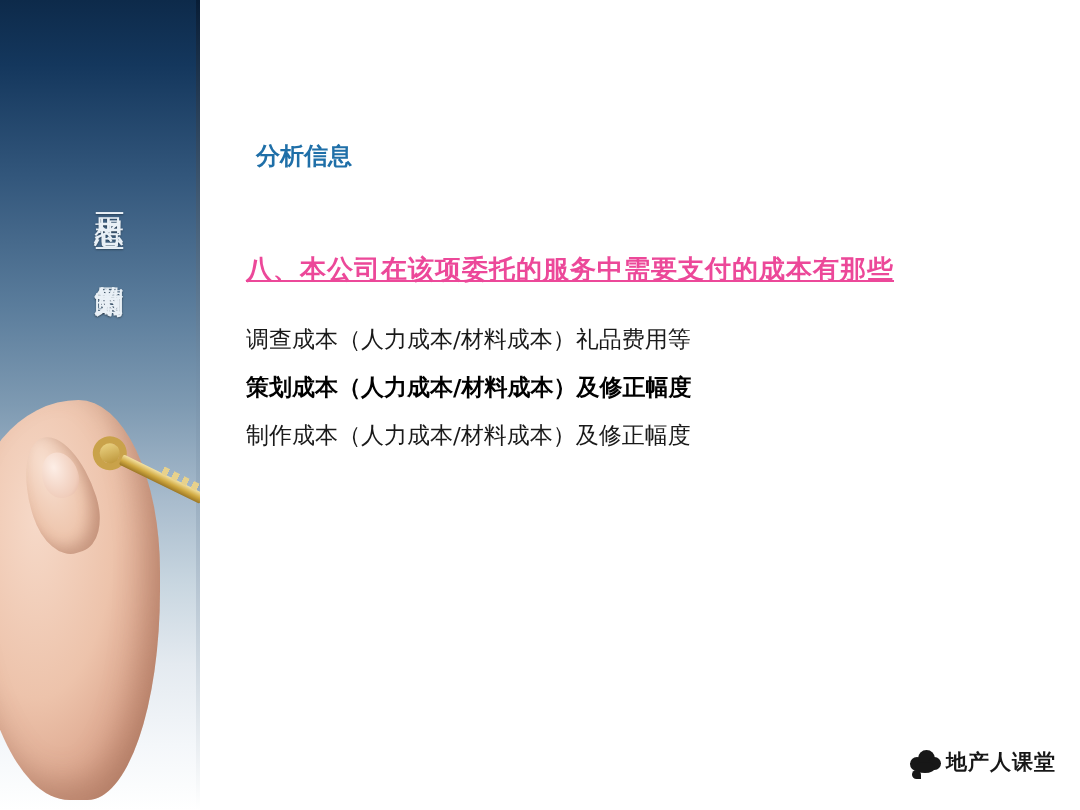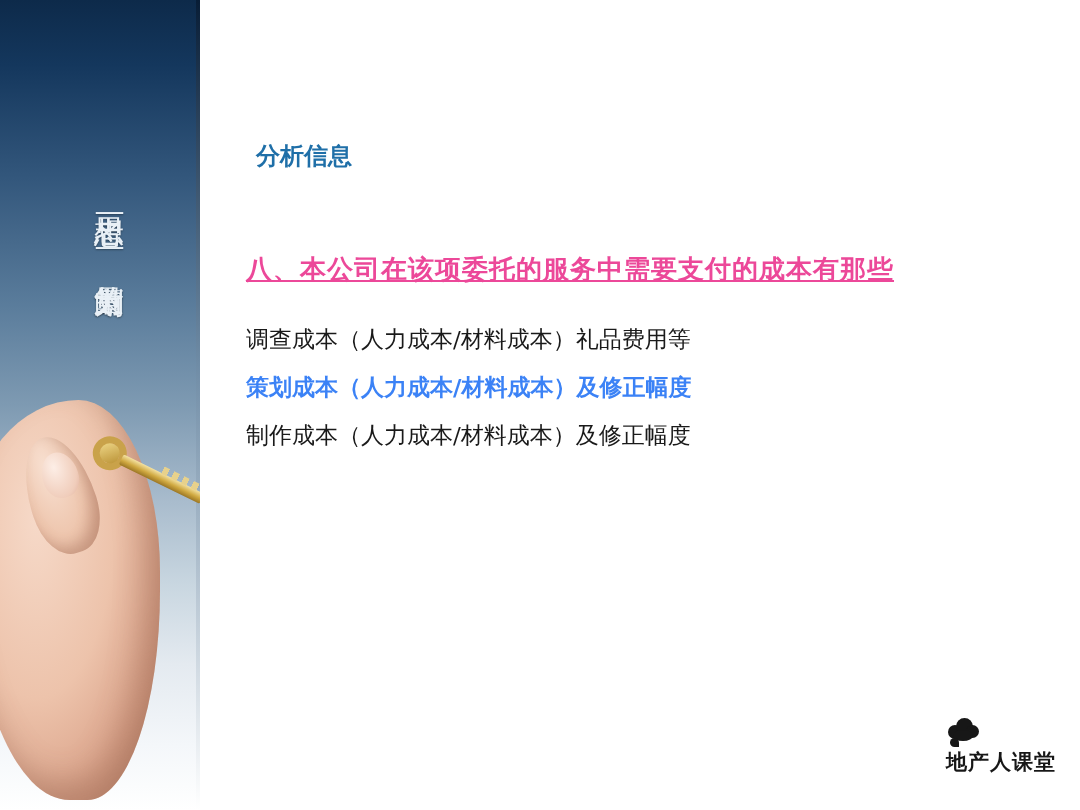--- a/index.html
+++ b/index.html
@@ -176,32 +176,31 @@
     width: 800px;
   }
   .list-item {
     font-family: "DejaVu Serif", "Liberation Serif", serif;
     font-size: 23px;
     line-height: 48px;
     color: #1a1a1a;
     white-space: nowrap;
   }
   .list-item.accent {
-    color: #3b82f6;
+    color: #000000;
     font-weight: bold;
   }
   
   .watermark {
     position: absolute;
     right: 24px;
     bottom: 34px;
     display: flex;
     align-items: flex-start;
     gap: 4px;
-    flex-direction: column;
   }
   .wm-logo {
     position: relative;
     width: 34px;
     height: 28px;
   }
   .wm-logo .c1, .wm-logo .c2, .wm-logo .c3, .wm-logo .c4 {
     position: absolute;
     border-radius: 50%;
     background: #171717;

